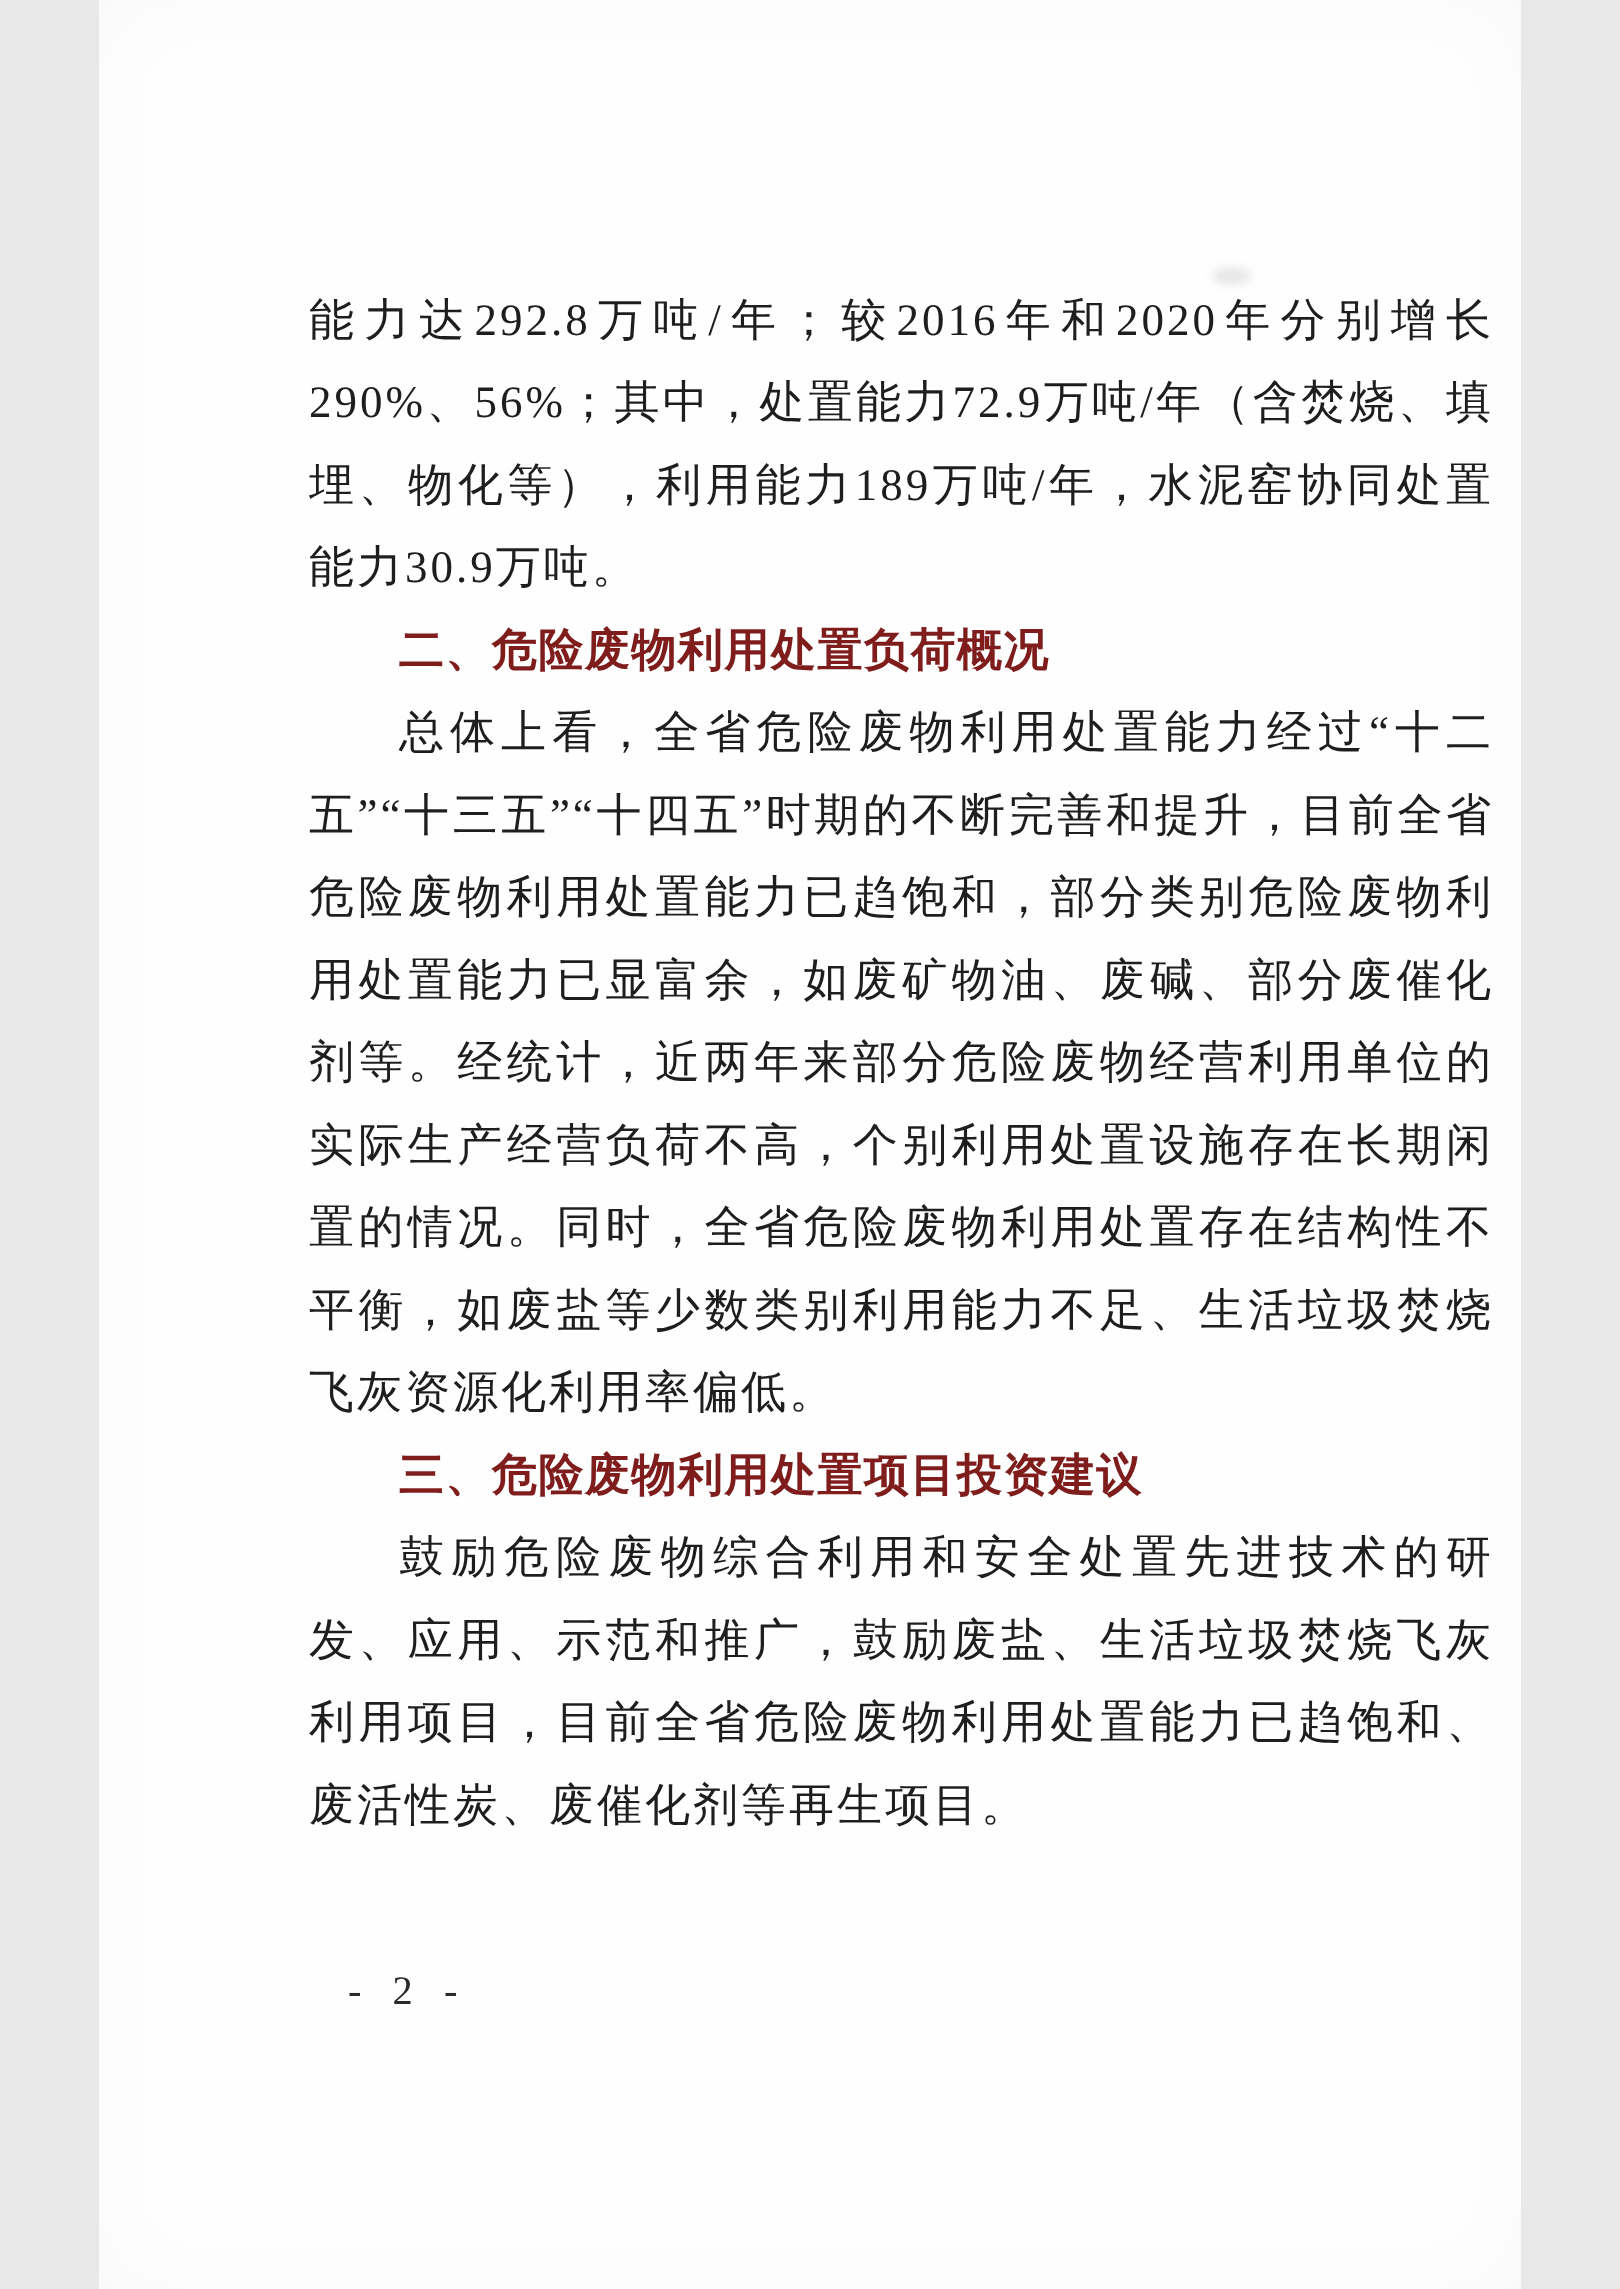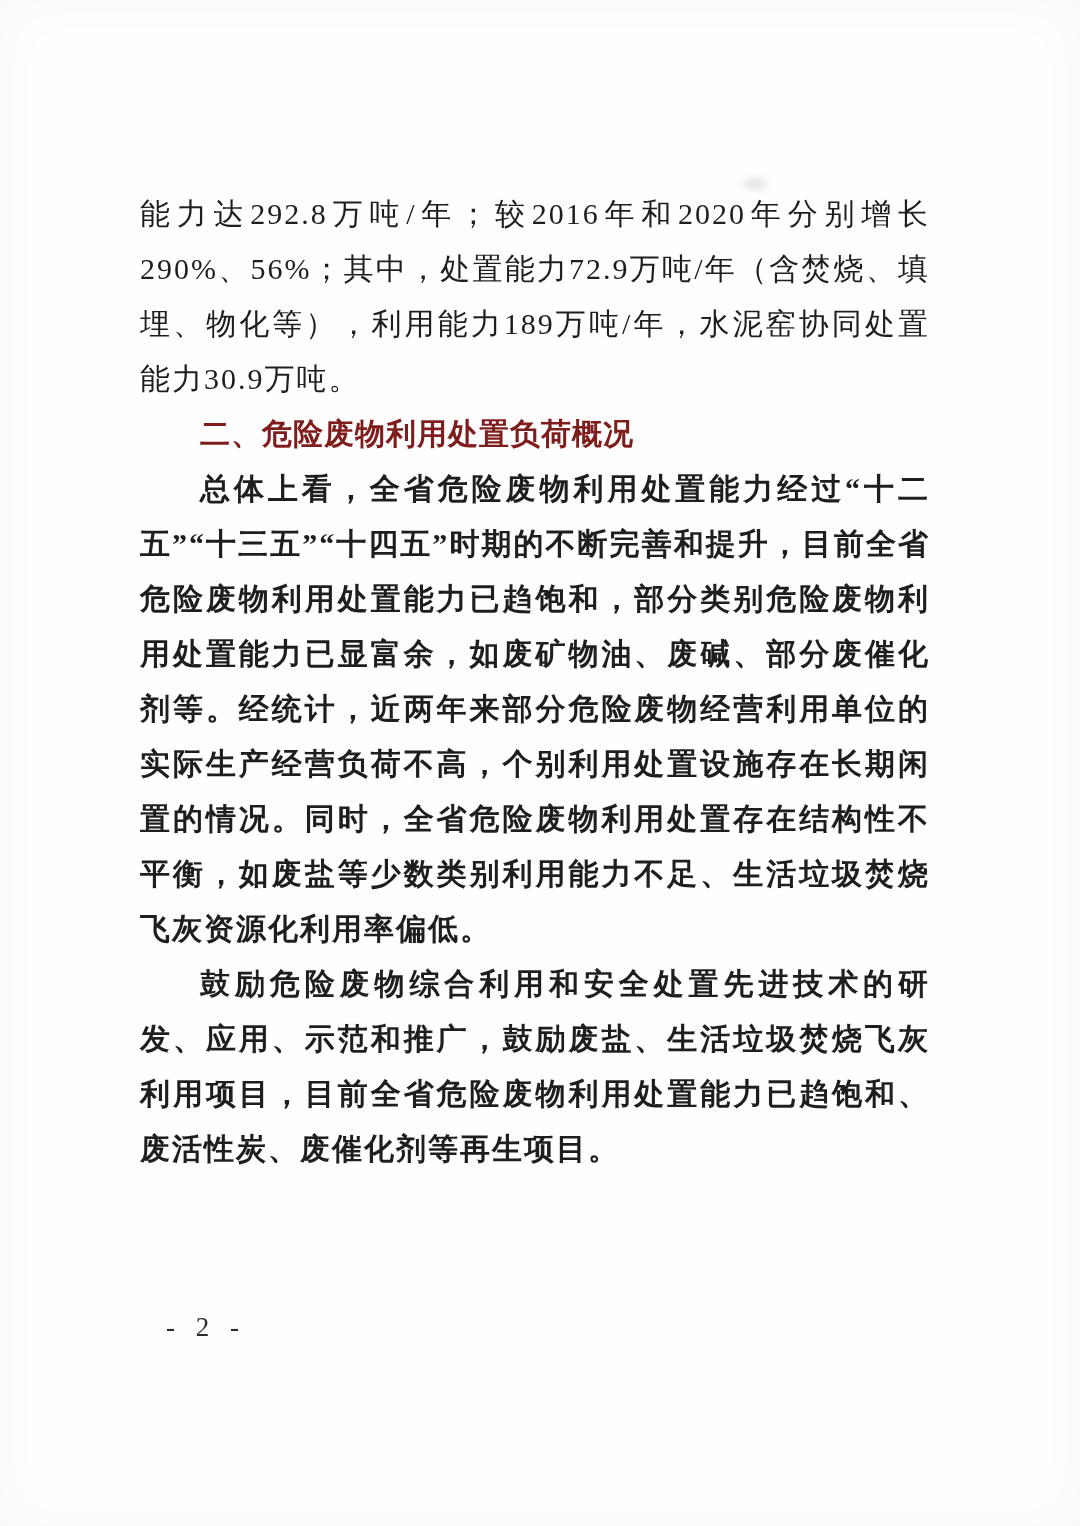--- a/index.html
+++ b/index.html
@@ -2,21 +2,21 @@
 <html><head>
 <meta charset="utf-8">
 <style>
   html, body {
     margin: 0;
     padding: 0;
     background: #e9e9e9;
   }
   .page {
     position: relative;
-    width: 1080px;
+    width: 948px;
     height: 1526px;
     margin: 0 auto;
     background: #fefefe;
     color: #1e1e1e;
     overflow: hidden;
     box-shadow: inset 0 0 60px rgba(0,0,0,0.025);
   }
   .content {
     position: absolute;
     left: 140px;
@@ -26,21 +26,20 @@
     font-size: 30px;
     line-height: 55px;
     letter-spacing: 2px;
     text-align: justify;
   }
   .content p {
     margin: 0;
   }
   .para-indent {
     text-indent: 2em;
-    font-weight: bold;
   }
   .heading {
     font-family: "Liberation Sans", "DejaVu Sans", sans-serif;
     font-weight: bold;
     font-size: 30px;
     line-height: 55px;
     letter-spacing: 1px;
     text-indent: 2em;
     color: #7f1d1d;
   }
@@ -71,19 +70,20 @@
 <div class="page">
   <div class="scan-artifact"></div>
 
   <div class="content">
     <p class="para-continuation">能力达292.8万吨/年；较2016年和2020年分别增长290%、56%；其中，处置能力72.9万吨/年（含焚烧、填埋、物化等），利用能力189万吨/年，水泥窑协同处置能力30.9万吨。</p>
 
     <p class="heading">二、危险废物利用处置负荷概况</p>
 
     <p class="para-indent">总体上看，全省危险废物利用处置能力经过“十二五”“十三五”“十四五”时期的不断完善和提升，目前全省危险废物利用处置能力已趋饱和，部分类别危险废物利用处置能力已显富余，如废矿物油、废碱、部分废催化剂等。经统计，近两年来部分危险废物经营利用单位的实际生产经营负荷不高，个别利用处置设施存在长期闲置的情况。同时，全省危险废物利用处置存在结构性不平衡，如废盐等少数类别利用能力不足、生活垃圾焚烧飞灰资源化利用率偏低。</p>
 
+    <p class="heading">三、危险废物利用处置项目投资建议</p>
 
 
     <p class="para-indent">鼓励危险废物综合利用和安全处置先进技术的研发、应用、示范和推广，鼓励废盐、生活垃圾焚烧飞灰利用项目，目前全省危险废物利用处置能力已趋饱和、废活性炭、废催化剂等再生项目。</p>
   </div>
 
   <div class="page-number">- 2 -</div>
 </div>
 
 </body></html>

